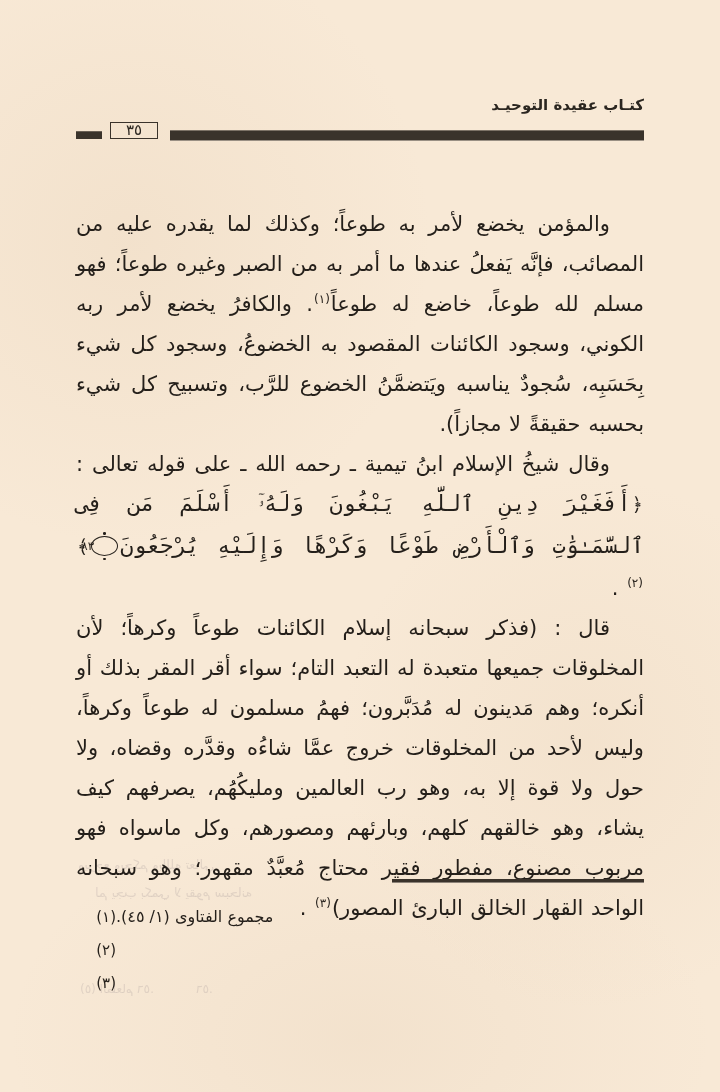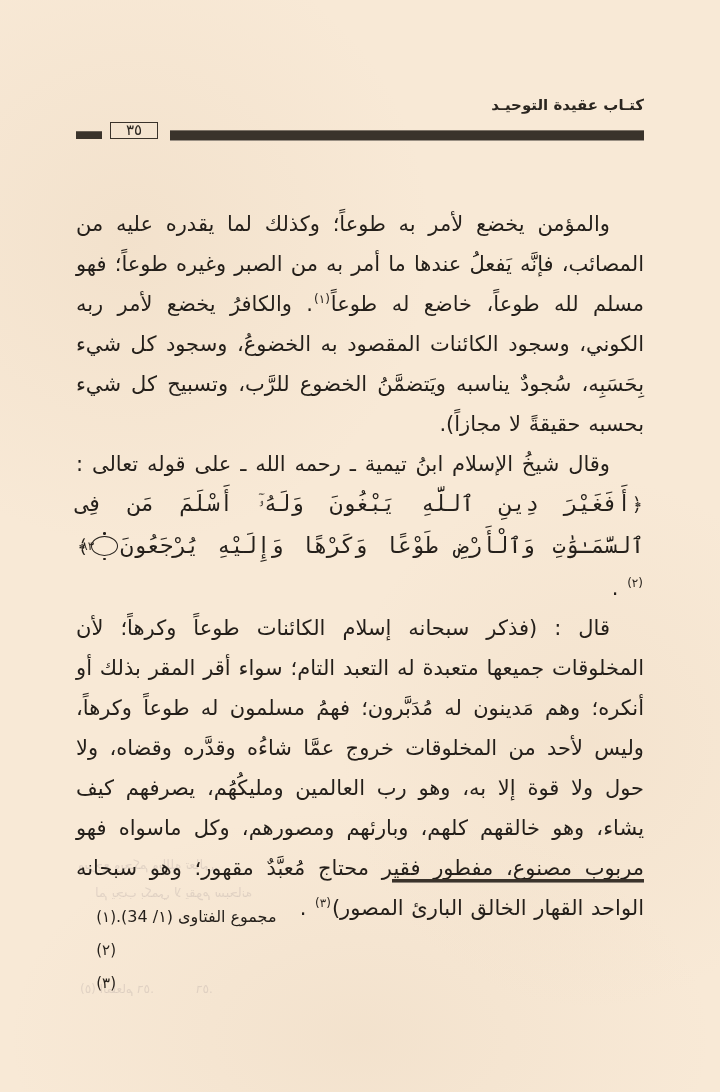--- a/index.html
+++ b/index.html
@@ -274,21 +274,21 @@
 
     <p class="para last-centered"><span>قال : (فذكر سبحانه إسلام الكائنات طوعاً وكرهاً؛ لأن المخلوقات جميعها متعبدة له التعبد التام؛ سواء أقر المقر بذلك أو أنكره؛ وهم مَدينون له مُدَبَّرون؛ فهمُ مسلمون له طوعاً وكرهاً، وليس لأحد من المخلوقات خروج عمَّا شاءُه وقدَّره وقضاه، ولا حول ولا قوة إلا به، وهو رب العالمين ومليكُهُم، يصرفهم كيف يشاء، وهو خالقهم كلهم، وبارئهم ومصورهم، وكل ماسواه فهو مربوب مصنوع، مفطور فقير محتاج مُعبَّدٌ مقهور؛ وهو سبحانه الواحد القهار الخالق البارئ المصور)</span><sup class="fnref">(٣)</sup><span> .</span></p>
 
   </div>
 
   <div class="fn-rule"></div>
 
   <div class="footnotes">
 
     <div class="fn-row">
-      <span class="fn-text">مجموع الفتاوى (١/ 34).</span>
+      <span class="fn-text">مجموع الفتاوى (١/ ٤٥).</span>
       <span class="fn-marker">(١)</span>
     </div>
 
     <div class="fn-row">
       <span class="fn-marker">(٢)</span>
     </div>
 
     <div class="fn-row">
       <span class="fn-marker">(٣)</span>
     </div>

